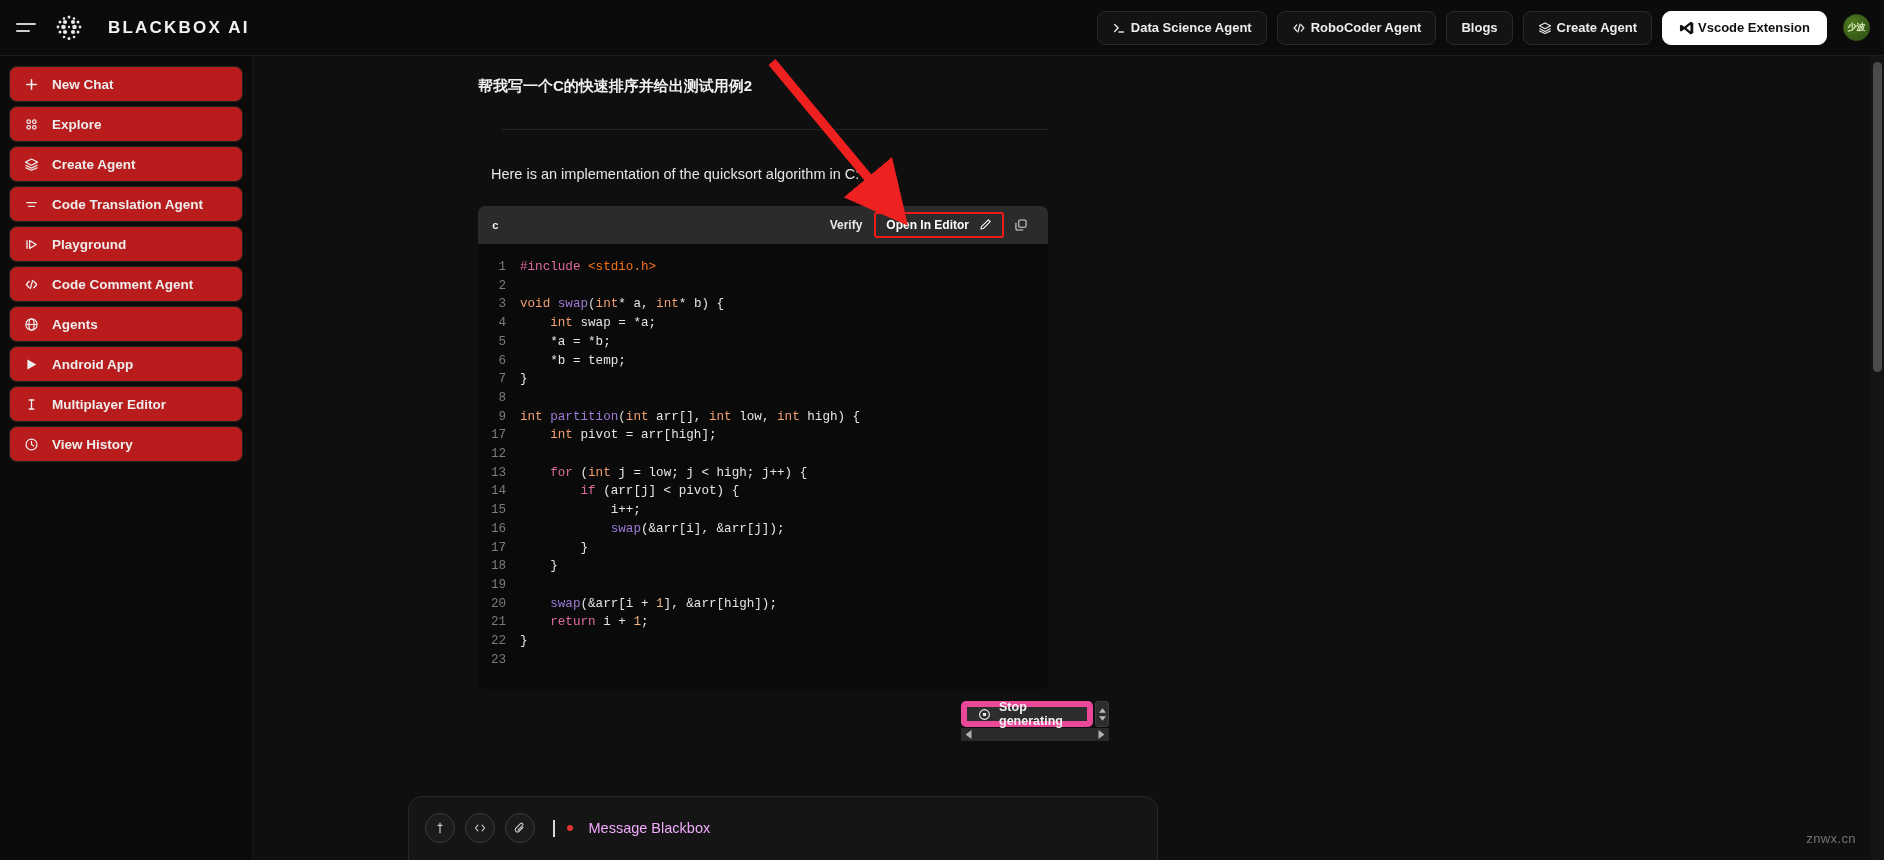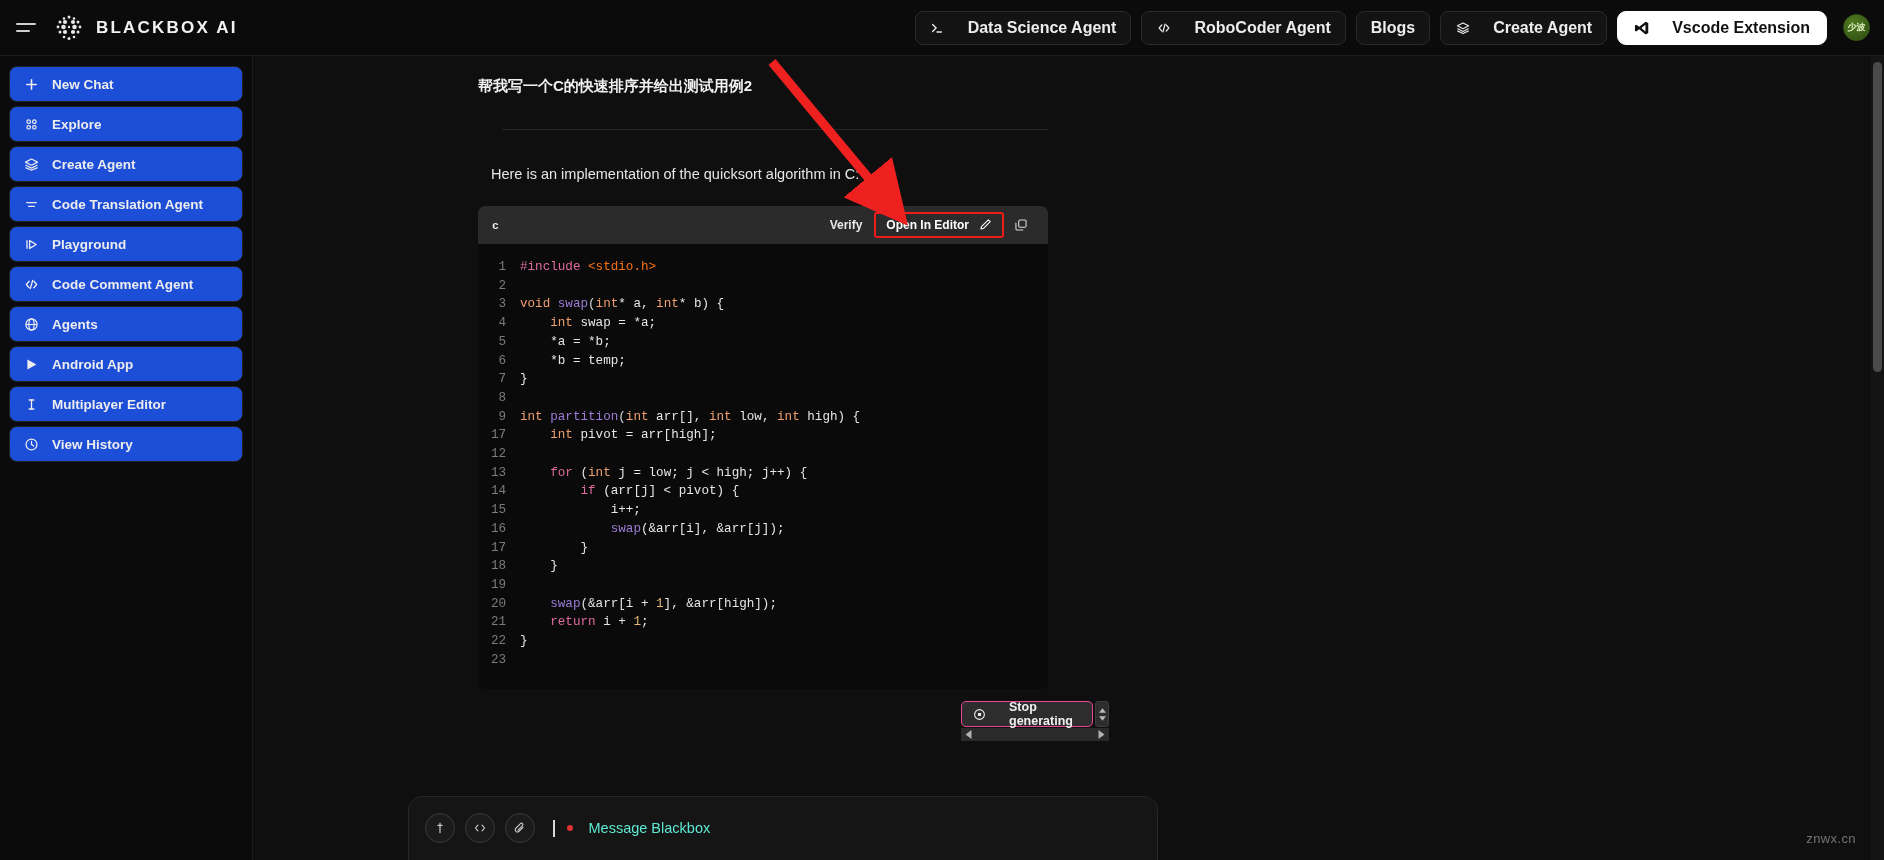--- a/index.html
+++ b/index.html
@@ -19,31 +19,31 @@
     border-bottom: 1px solid #1c1c1c;
   }
   .hamburger {
     width: 20px; height: 16px; margin-left: 16px; margin-right: 18px;
     display: flex; flex-direction: column; justify-content: center; gap: 5px;
     cursor: pointer;
   }
   .hamburger span { display: block; height: 1.6px; background: #cfcfcf; border-radius: 1px; }
   .hamburger span:nth-child(1) { width: 20px; }
   .hamburger span:nth-child(2) { width: 14px; }
-  .brand { display: flex; align-items: center; gap: 12px; }
+  .brand { display: flex; align-items: center; gap: 24px; }
   .brand-mark { width: 30px; height: 30px; }
   .brand-text {
     color: #f2f2f2; font-size: 17px; letter-spacing: 2.2px; font-weight: 600;
   }
   .nav { margin-left: auto; display: flex; align-items: center; gap: 10px; padding-right: 14px; }
   .nav-btn {
-    display: flex; align-items: center; gap: 23px;
+    display: flex; align-items: center; gap: 4px;
     height: 34px; padding: 0 14px;
     background: #131313; border: 1px solid #2a2a2a; border-radius: 8px;
-    color: #ededed; font-size: 16px; font-weight: 600; cursor: pointer;
+    color: #ededed; font-size: 13px; font-weight: 600; cursor: pointer;
     white-space: nowrap;
   }
   .nav-btn.plain { border-color: #2a2a2a; }
   .nav-btn.light {
     background: #ffffff; color: #111; border-color: #ffffff;
     border-radius: 9px; padding: 0 16px;
   }
   .nav-ico { display: inline-flex; align-items: center; justify-content: center; width: 15px; height: 15px; }
   .avatar {
     width: 27px; height: 27px; border-radius: 50%;
@@ -55,21 +55,21 @@
 
   
   .sidebar {
     position: absolute; top: 56px; left: 0; width: 253px; height: 804px;
     background: #0b0b0b; border-right: 1px solid #1a1a1a;
     padding: 10px 9px;
   }
   .side-item {
     display: flex; align-items: center; gap: 13px;
     height: 36px; padding: 0 13px; margin-bottom: 4px;
-    background: #1d4ed8; border: 1px solid #222; border-radius: 8px;
+    background: #b91c1c; border: 1px solid #222; border-radius: 8px;
     color: #ededed; font-size: 13.5px; font-weight: 600; cursor: pointer;
   }
   .side-ico {
     width: 16px; height: 16px; display: inline-flex;
     align-items: center; justify-content: center; flex: 0 0 16px;
   }
 
   
   .main {
     position: absolute; top: 56px; left: 253px; width: 1631px; height: 804px;
@@ -131,23 +131,23 @@
   .s  { color: #f97316; }  
   .n  { color: #e8b87a; }  
   .p  { color: #d8d8d8; }  
 
   
   .stopgen-wrap {
     position: absolute; left: 708px; top: 645px; z-index: 30;
     width: 148px;
   }
   .stopgen {
-    display: flex; align-items: center; gap: 23px;
+    display: flex; align-items: center; gap: 8px;
     height: 26px; padding: 0 11px;
-    background: #2d2d2d; border: 1px solid #ec4899; border-radius: 5px;
+    background: #2d2d2d; border: 6px solid #ec4899; border-radius: 5px;
     color: #f0f0f0; font-size: 12.5px; font-weight: 600; cursor: pointer;
     width: 132px;
   }
   .spin-ctrl {
     position: absolute; right: 0; top: 0; width: 14px; height: 26px;
     background: #2d2d2d; border: 1px solid #3d3d3d; border-radius: 3px;
     display: flex; flex-direction: column; align-items: center; justify-content: center;
     gap: 3px; cursor: pointer;
   }
   .hscroll {
@@ -163,21 +163,21 @@
     border-radius: 14px 14px 0 0; padding: 16px 16px;
   }
   .inp-row { display: flex; align-items: center; gap: 10px; }
   .circ-btn {
     width: 30px; height: 30px; border-radius: 50%;
     border: 1px solid #3a3a3a; background: #1b1b1b;
     display: flex; align-items: center; justify-content: center; cursor: pointer;
   }
   .inp-caret { width: 1.5px; height: 17px; background: #d8d8d8; margin-left: 8px; }
   .inp-dot { width: 6px; height: 6px; border-radius: 50%; background: #e03232; margin-left: 2px; }
-  .inp-ph { color: #5eead4; font-size: 14.5px; margin-left: 6px; }
+  .inp-ph { color: #f0abfc; font-size: 14.5px; margin-left: 6px; }
 
   
   .arrow-svg { position: absolute; left: 0; top: 0; pointer-events: none; z-index: 40; }
 
   
   .vscroll-track {
     position: absolute; right: 0; top: 56px; width: 13px; height: 804px;
     background: #141414;
   }
   .vscroll-thumb {

